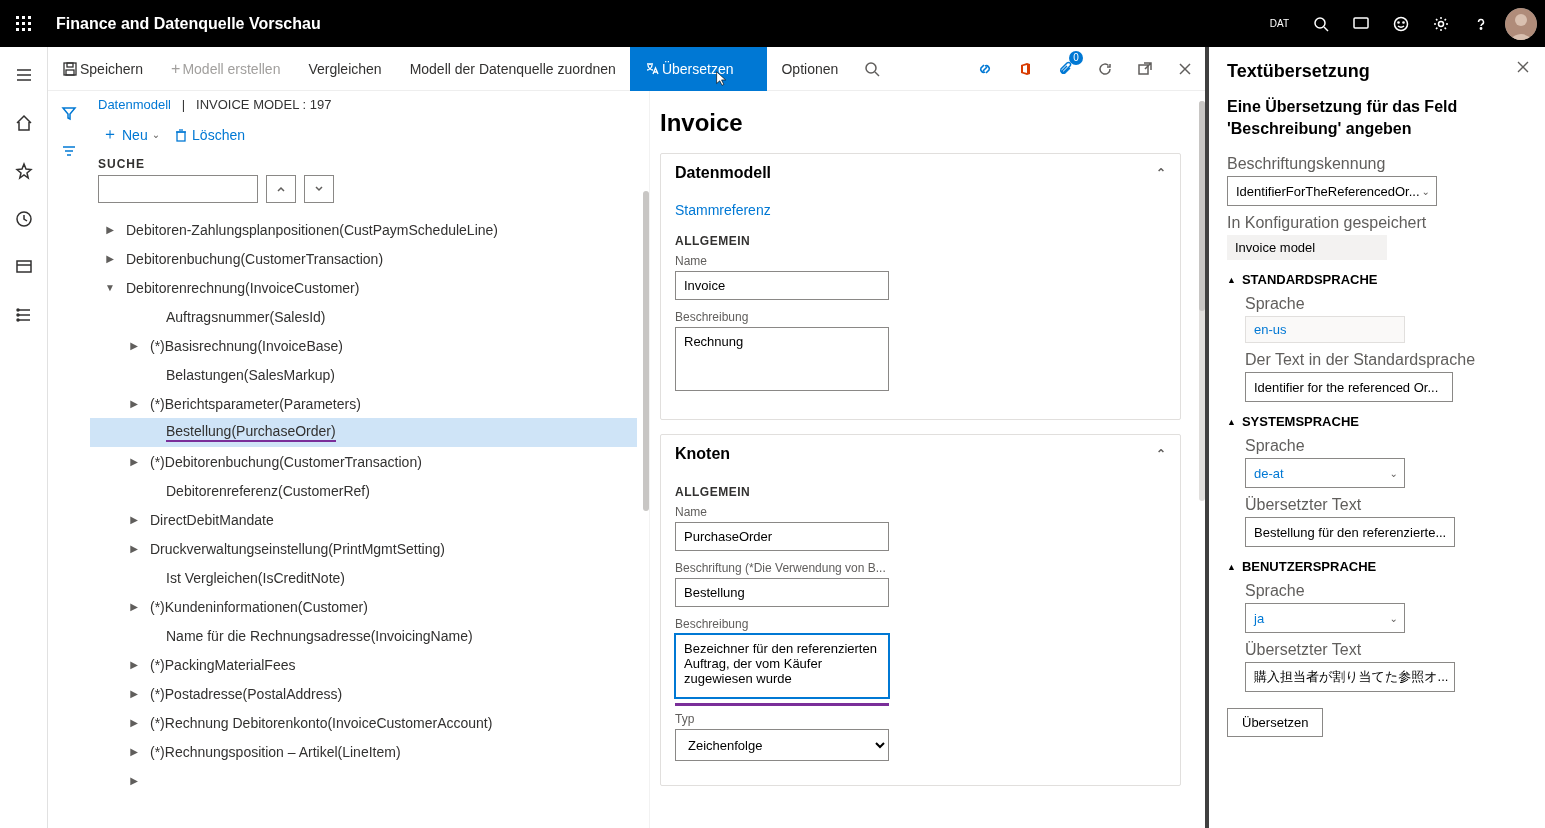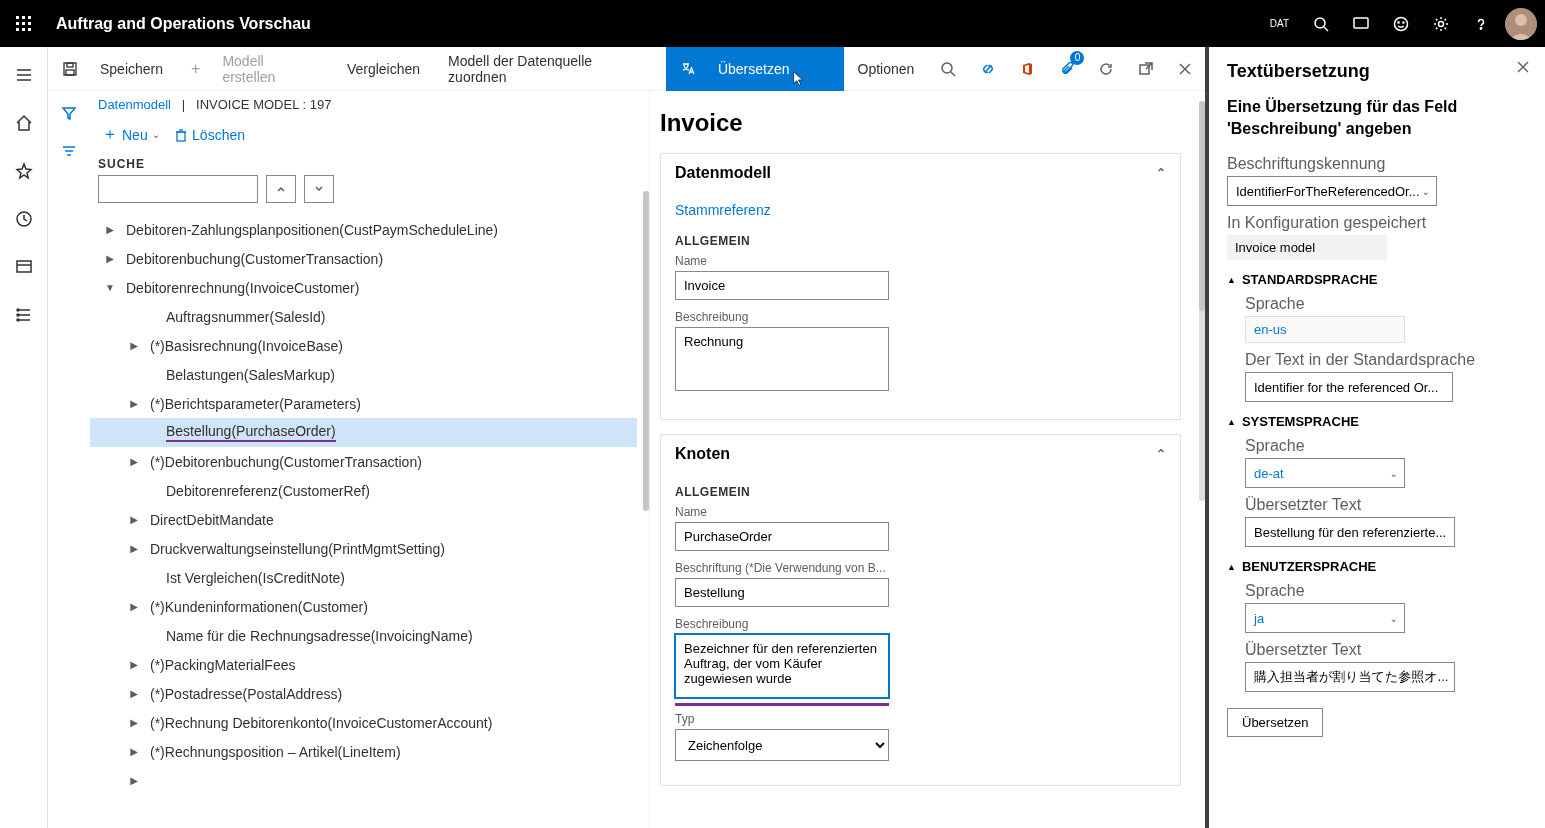--- a/index.html
+++ b/index.html
@@ -13,21 +13,21 @@
 .topbar .avatar { background:#888; border-radius:50%; overflow:hidden; }
 
 .body { display:flex; flex:1; min-height:0; }
 
 .leftrail { width:48px; background:#fff; border-right:1px solid #e1e1e1; display:flex; flex-direction:column; align-items:center; padding-top:8px; gap:8px;}
 .leftrail .rbtn { width:40px; height:40px; display:flex; align-items:center; justify-content:center; cursor:pointer; color:#323130; }
 
 .workarea { flex:1; display:flex; flex-direction:column; min-width:0; }
 
 .cmdbar { height:44px; display:flex; align-items:center; border-bottom:1px solid #eee; background:#fff; }
-.cmdbar .cmd { padding:0 14px; height:44px; display:flex; align-items:center; gap:22px; font-size:14px; color:#323130; cursor:pointer; }
+.cmdbar .cmd { padding:0 14px; height:44px; display:flex; align-items:center; gap:2px; font-size:14px; color:#323130; cursor:pointer; }
 .cmdbar .cmd.active { background:#0078D4; color:#fff;}
 .cmdbar .spacer { flex:1;}
 .cmdbar .iconbtn { width:40px; height:40px; display:flex; align-items:center; justify-content:center; cursor:pointer; color:#605e5c; position:relative; }
 .badge { position:absolute; top:2px; right:2px; background:#0078D4; color:#fff; border-radius:8px; font-size:10px; min-width:14px; height:14px; display:flex; align-items:center; justify-content:center; padding:0 3px;}
 
 .content { flex:1; display:flex; min-height:0;}
 
 .minicol { width:42px; border-right:1px solid transparent; display:flex; flex-direction:column; align-items:center; padding-top:6px; gap:6px;}
 .minicol .mbtn { width:32px; height:32px; display:flex; align-items:center; justify-content:center; color:#0078D4; cursor:pointer;}
 
@@ -93,21 +93,21 @@
         <rect x="6" y="0" width="3" height="3"></rect>
         <rect x="12" y="0" width="3" height="3"></rect>
         <rect x="0" y="6" width="3" height="3"></rect>
         <rect x="6" y="6" width="3" height="3"></rect>
         <rect x="12" y="6" width="3" height="3"></rect>
         <rect x="0" y="12" width="3" height="3"></rect>
         <rect x="6" y="12" width="3" height="3"></rect>
         <rect x="12" y="12" width="3" height="3"></rect>
       </svg>
   </div>
-  <div class="title">Auftrag and Operations Vorschau</div>
+  <div class="title">Finance and Datenquelle Vorschau</div>
   <div class="right">
     <div class="ico" style="font-size:10px; width:auto; padding:0 8px;">DAT</div>
     <div class="ico">
         <svg width="16" height="16" viewBox="0 0 16 16" fill="none" stroke="#fff" stroke-width="1.5">
           <circle cx="7" cy="7" r="5"></circle>
           <line x1="11" y1="11" x2="15" y2="15"></line>
         </svg>
       </div>
     <div class="ico">
         <svg width="16" height="16" viewBox="0 0 16 16" fill="none" stroke="#fff" stroke-width="1.5">

